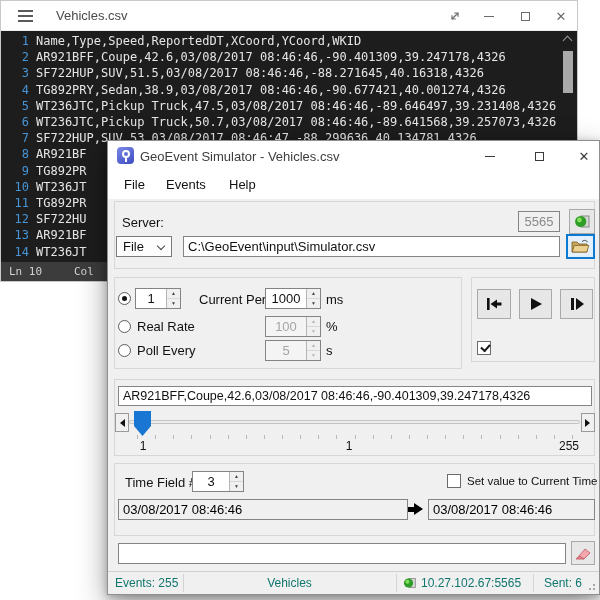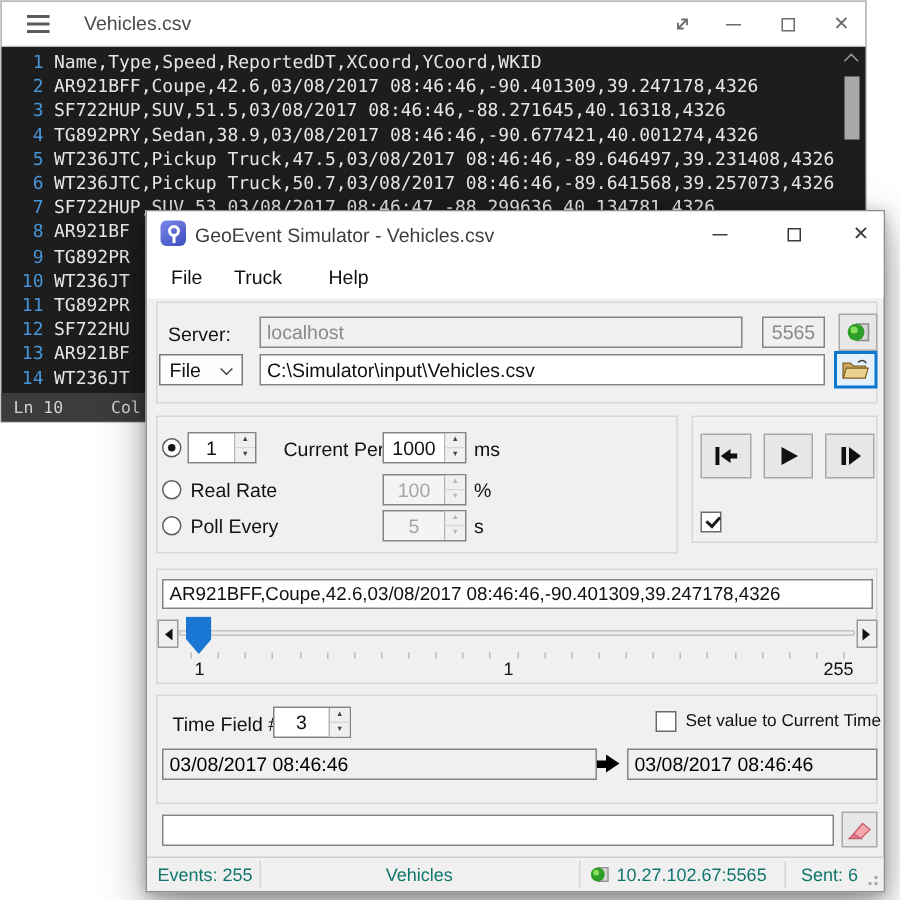--- a/index.html
+++ b/index.html
@@ -33,21 +33,21 @@
              border-right:1.6px solid #9a9a9a; border-bottom:1.6px solid #9a9a9a;
              transform:rotate(-135deg); }
   #csv-thumb { position:absolute; left:2px; top:18px; width:10px; height:42px; background:#a9a9a9; }
 
   #csv-statusbar { position:absolute; left:0; bottom:0; right:0; height:19px; background:#3c3c3c;
                    color:#d2d2d2; font-family:"DejaVu Sans Mono", monospace; font-size:11px; }
   #csv-status-line { position:absolute; left:8px; top:3px; }
   #csv-status-col { position:absolute; left:73px; top:3px; }
 
   
-  #sim-win { position:absolute; left:97px; top:140px; width:493px; height:455px; background:#f0f0f0;
+  #sim-win { position:absolute; left:107px; top:140px; width:493px; height:455px; background:#f0f0f0;
              border:1px solid #8f8f8f; box-shadow:0 10px 28px rgba(0,0,0,.38), 0 2px 8px rgba(0,0,0,.25);
              z-index:2; }
   #sim-titlebar { position:absolute; left:0; top:0; right:0; height:30px; background:#ffffff; }
   #sim-title { position:absolute; left:32px; top:8px; font-size:13px; color:#3d3d3d; }
   #sim-logo { position:absolute; left:9px; top:6px; width:17px; height:17px; border-radius:4px;
               background:linear-gradient(145deg,#7b89e8,#3d4cc0); }
   #sim-logo .pin { position:absolute; left:4.5px; top:3px; width:8px; height:8px; border:2px solid #fff;
                    border-radius:50%; }
   #sim-logo .stem { position:absolute; left:7.5px; top:10px; width:2px; height:5px; background:#fff; }
   .sim-cap { color:#3a3a3a; }
@@ -178,40 +178,39 @@
     <span class="cap-btn sim-cap" style="left:415px;">
         <span class="glyph-max"></span>
       </span>
     <span class="cap-btn sim-cap" style="left:460px;">
         <span class="x-glyph">✕</span>
       </span>
   </div>
 
   <div id="sim-menubar">
     <span class="menu-item" style="left:16px;">File</span>
-    <span class="menu-item" style="left:58px;">Truck</span>
+    <span class="menu-item" style="left:58px;">Events</span>
     <span class="menu-item" style="left:121px;">Help</span>
   </div>
 
   <div class="groupbox" style="left:6px; top:60px; width:481px; height:68px;"></div>
   <span class="lbl" style="left:14px; top:74px;">Server:</span>
-  <div class="txt dim" style="left:75px; top:70px; width:322px; height:21px;">localhost</div>
   <div class="txt dim" style="left:410px; top:70px; width:42px; height:21px; text-align:center;">5565</div>
   <div class="btn" style="left:461px; top:68px; width:26px; height:25px;">
     <svg width="17" height="17" viewBox="0 0 17 17">
       <rect x="7" y="3" width="8" height="11" fill="#d6d6d6" stroke="#8a8a8a"></rect>
       <circle cx="6.7" cy="8.5" r="5.6" fill="#2f9e28"></circle>
       <circle cx="5.4" cy="7" r="2.4" fill="#86de5d"></circle>
     </svg>
   </div>
   <div class="dropdown" style="left:8px; top:95px; width:56px; height:21px;">
     <span>File</span>
     <span class="dd-chev"></span>
   </div>
-  <div class="txt" style="left:75px; top:95px; width:377px; height:21px;">C:\Simulator\input\Vehicles.csv</div>
+  <div class="txt" style="left:75px; top:95px; width:377px; height:21px;">C:\GeoEvent\input\Simulator.csv</div>
   <div class="btn" style="left:458px; top:93px; width:29px; height:25px; border:2px solid #0b79d0; background:#e4f0fb;">
     <svg width="19" height="15" viewBox="0 0 19 15">
       <path d="M1 3 h5 l2 2 h8 v8 h-15 z" fill="#caa85e" stroke="#7a5c1e" stroke-width="0.8"></path>
       <path d="M3.2 6.4 h14.6 l-2 6.6 h-14.6 z" fill="#ecd292" stroke="#7a5c1e" stroke-width="0.8"></path>
       <path d="M11 2.6 c2.5 -2.2 5 -1 5.4 0.6" fill="none" stroke="#444" stroke-width="1"></path>
     </svg>
   </div>
 
   <div class="groupbox" style="left:6px; top:136px; width:348px; height:92px;"></div>
   <span class="radio sel" style="left:10px; top:151px;"></span>

